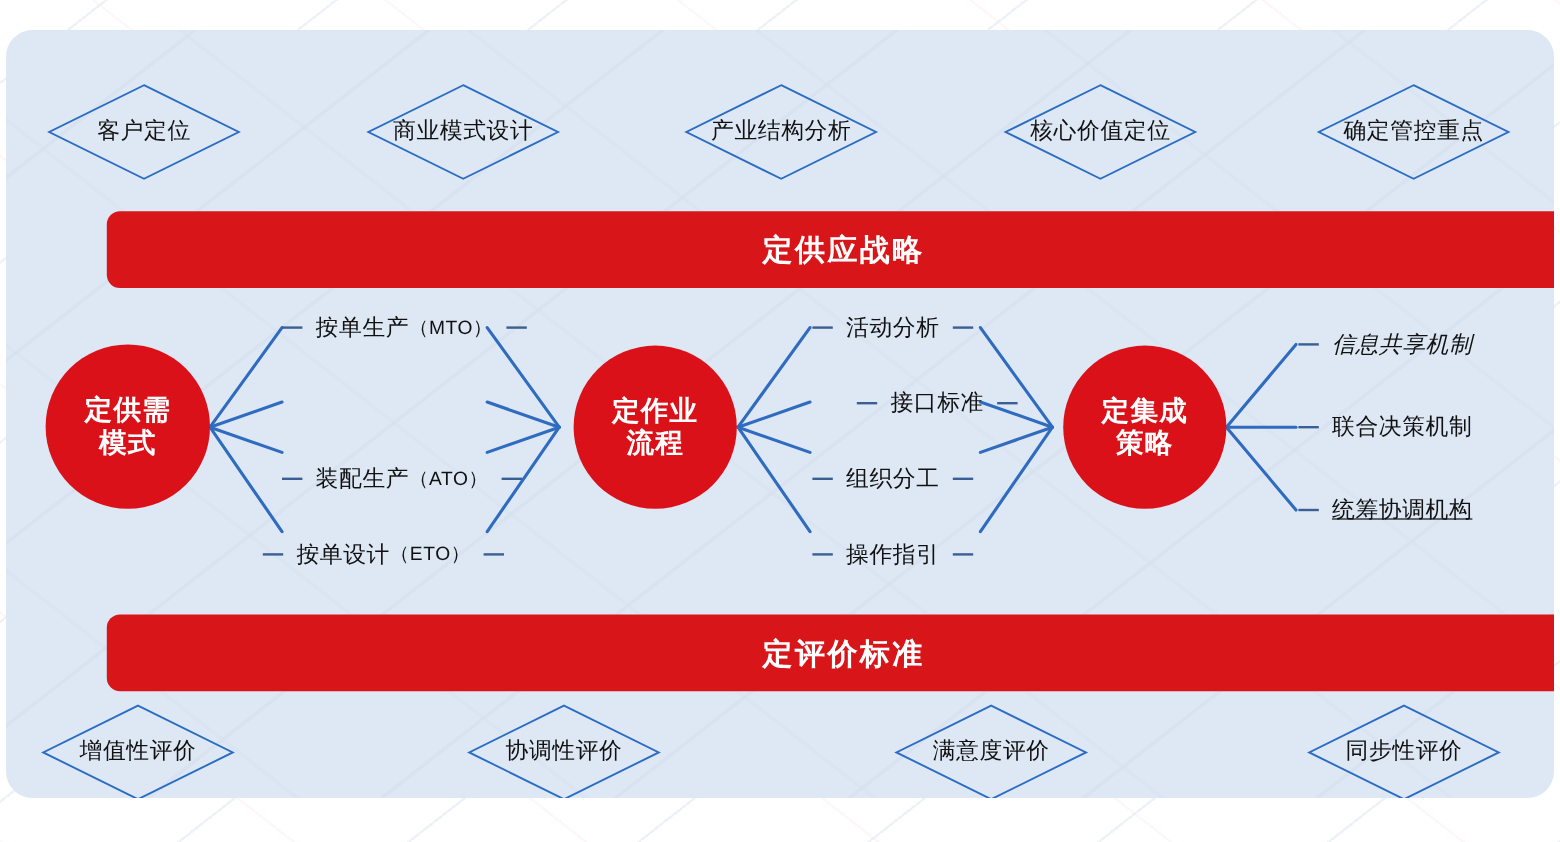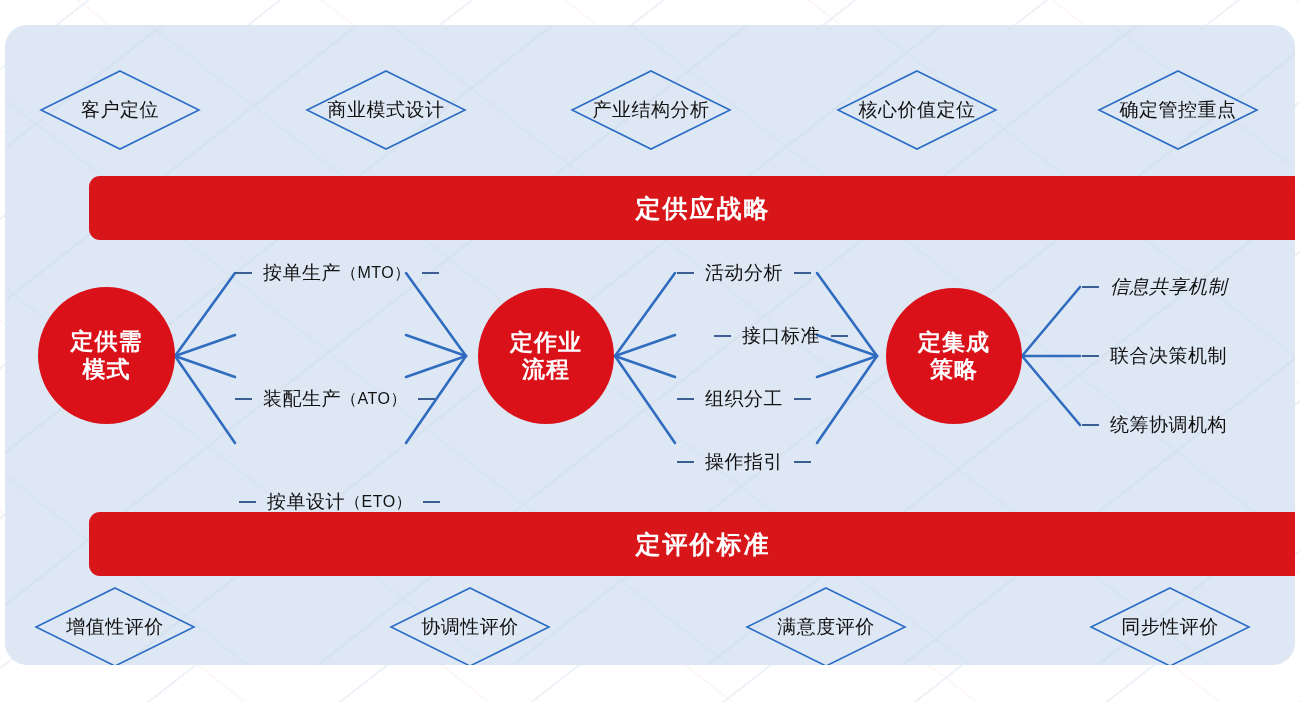--- a/index.html
+++ b/index.html
@@ -179,21 +179,21 @@
     <span class="btext">按单生产</span>
     <span class="babbr">（MTO）</span>
     <span class="dash r"></span>
   </div>
   <div class="branch" style="left:230px;top:360px;height:28px;">
     <span class="dash l"></span>
     <span class="btext">装配生产</span>
     <span class="babbr">（ATO）</span>
     <span class="dash r"></span>
   </div>
-  <div class="branch" style="left:234px;top:423px;height:28px;margin-top:40px;">
+  <div class="branch" style="left:214px;top:423px;height:28px;">
     <span class="dash l"></span>
     <span class="btext">按单设计</span>
     <span class="babbr">（ETO）</span>
     <span class="dash r"></span>
   </div>
 
   <div class="circle" style="left:473px;top:263px;width:136px;height:136px;font-size:23px;">
     <span>定作业</span>
     <span>流程</span>
   </div>
@@ -225,21 +225,21 @@
   </div>
 
   <div class="branch" style="left:1077px;top:248px;height:28px;font-style:italic;">
     <span class="dash l"></span>
     <span class="btext">信息共享机制</span>
   </div>
   <div class="branch" style="left:1077px;top:317px;height:28px;">
     <span class="dash l"></span>
     <span class="btext">联合决策机制</span>
   </div>
-  <div class="branch" style="left:1077px;top:386px;height:28px;">
+  <div class="branch" style="left:1077px;top:386px;height:28px;text-decoration:underline;">
     <span class="dash l"></span>
     <span class="btext">统筹协调机构</span>
   </div>
 
   <div class="banner" id="banner-bottom">定评价标准</div>
 
   <div class="diamond" style="left:29px;top:561px;">
     <svg width="162" height="82">
       <polygon points="81,2 160,41 81,80 2,41" fill="none" stroke="#2b6cc4" stroke-width="1.6"></polygon>
     </svg>

